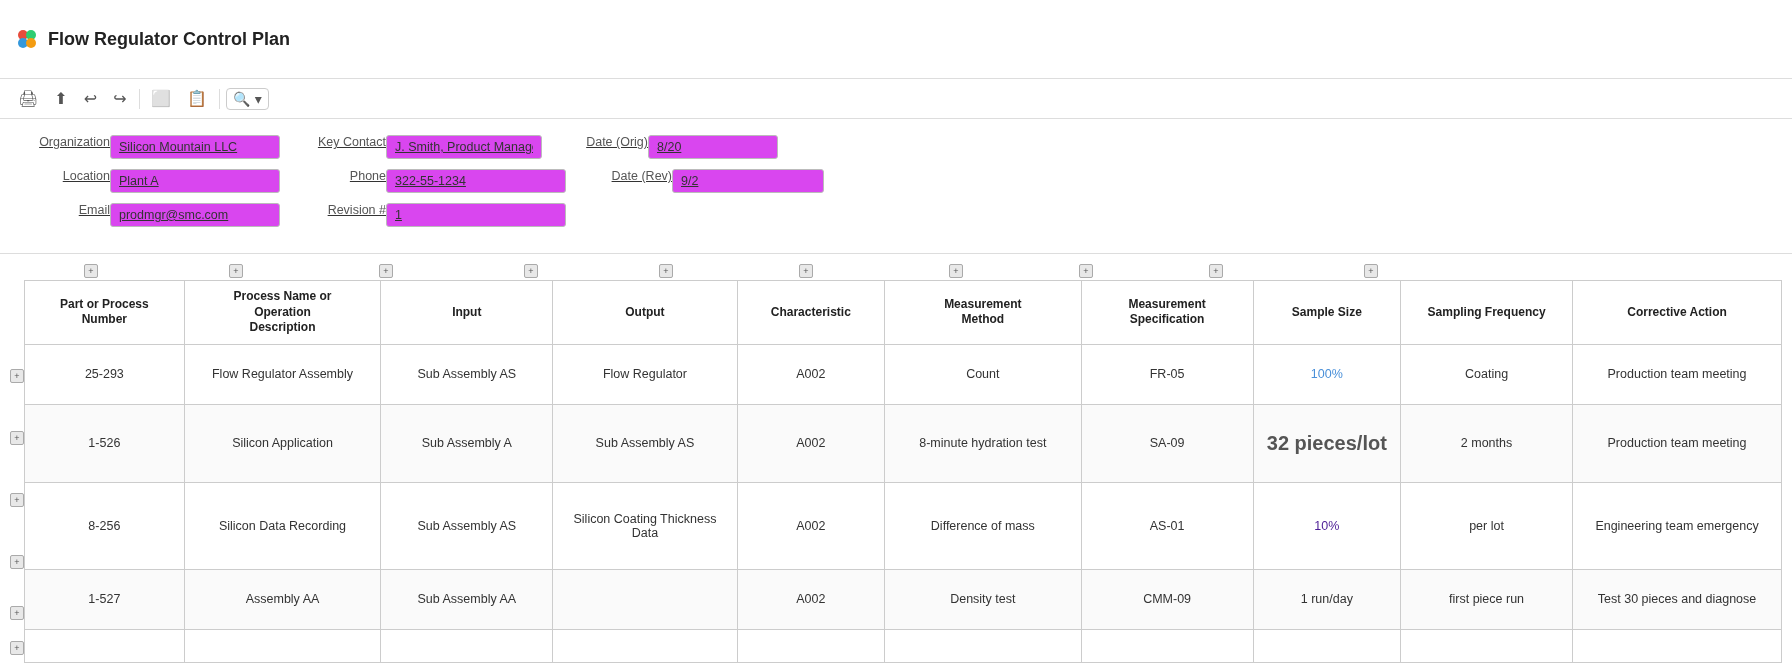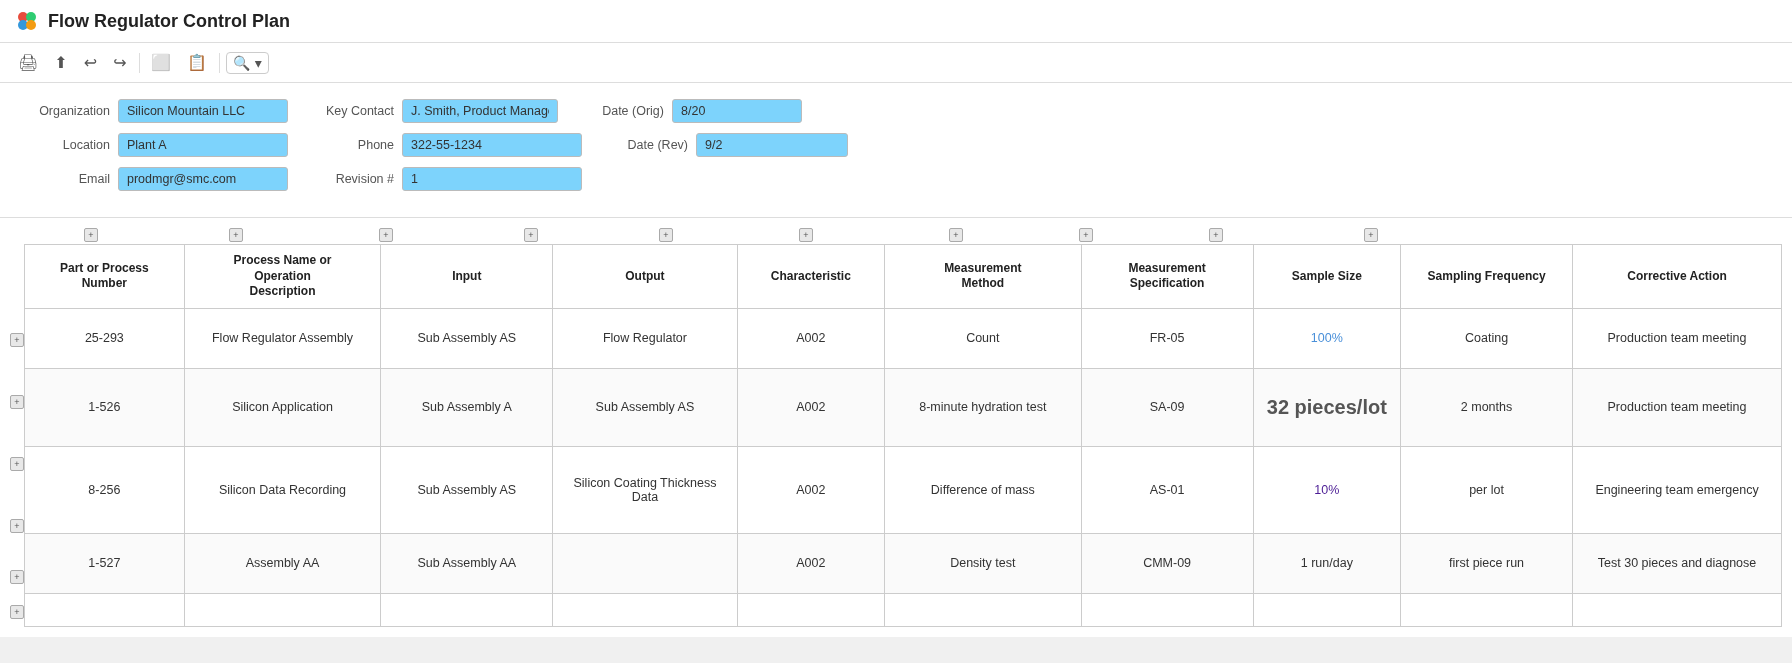--- a/index.html
+++ b/index.html
@@ -1,20 +1,20 @@
 <!DOCTYPE html>
 <html><head>
   <meta charset="utf-8">
   <style>
     * { box-sizing: border-box; margin: 0; padding: 0; }
     body { font-family: Arial, sans-serif; font-size: 13px; background: #f0f0f0; color: #333; }
 
     .title-bar {
       display: flex; align-items: center; gap: 10px;
-      padding: 10px 16px; background: #fff;
+      padding: 28px 16px; background: #fff;
       border-bottom: 1px solid #ddd;
     }
     .title-bar .logo { width: 22px; height: 22px; }
     .title-bar h1 { font-size: 18px; font-weight: 600; color: #222; }
 
     .toolbar {
       display: flex; align-items: center; gap: 4px;
       padding: 6px 12px; background: #fff;
       border-bottom: 1px solid #ddd;
     }
@@ -32,23 +32,23 @@
 
     .form-section {
       padding: 16px 20px; background: #fff;
       border-bottom: 1px solid #ddd;
     }
     .form-row { display: flex; align-items: center; gap: 16px; margin-bottom: 10px; }
     .form-row label { min-width: 90px; text-align: right; color: #555; font-size: 12.5px; }
     .form-row input {
       border: 1px solid #bbb; border-radius: 3px;
       padding: 4px 8px; font-size: 12.5px; color: #333;
-      width: 170px; background: #7dd3fc;
-    }
-    .form-group { display: flex; align-items: center; gap: 8px; }
+      width: 170px; background: #d946ef;
+    }
+    .form-group { display: flex; gap: 0; text-decoration: underline; }
 
     .table-container {
       background: #fff;
       padding: 10px 10px;
       overflow-x: auto;
     }
     .col-handle-btn {
       width: 14px; height: 14px;
       background: #e8e8e8; border: 1px solid #aaa;
       border-radius: 2px; display: flex; align-items: center;

